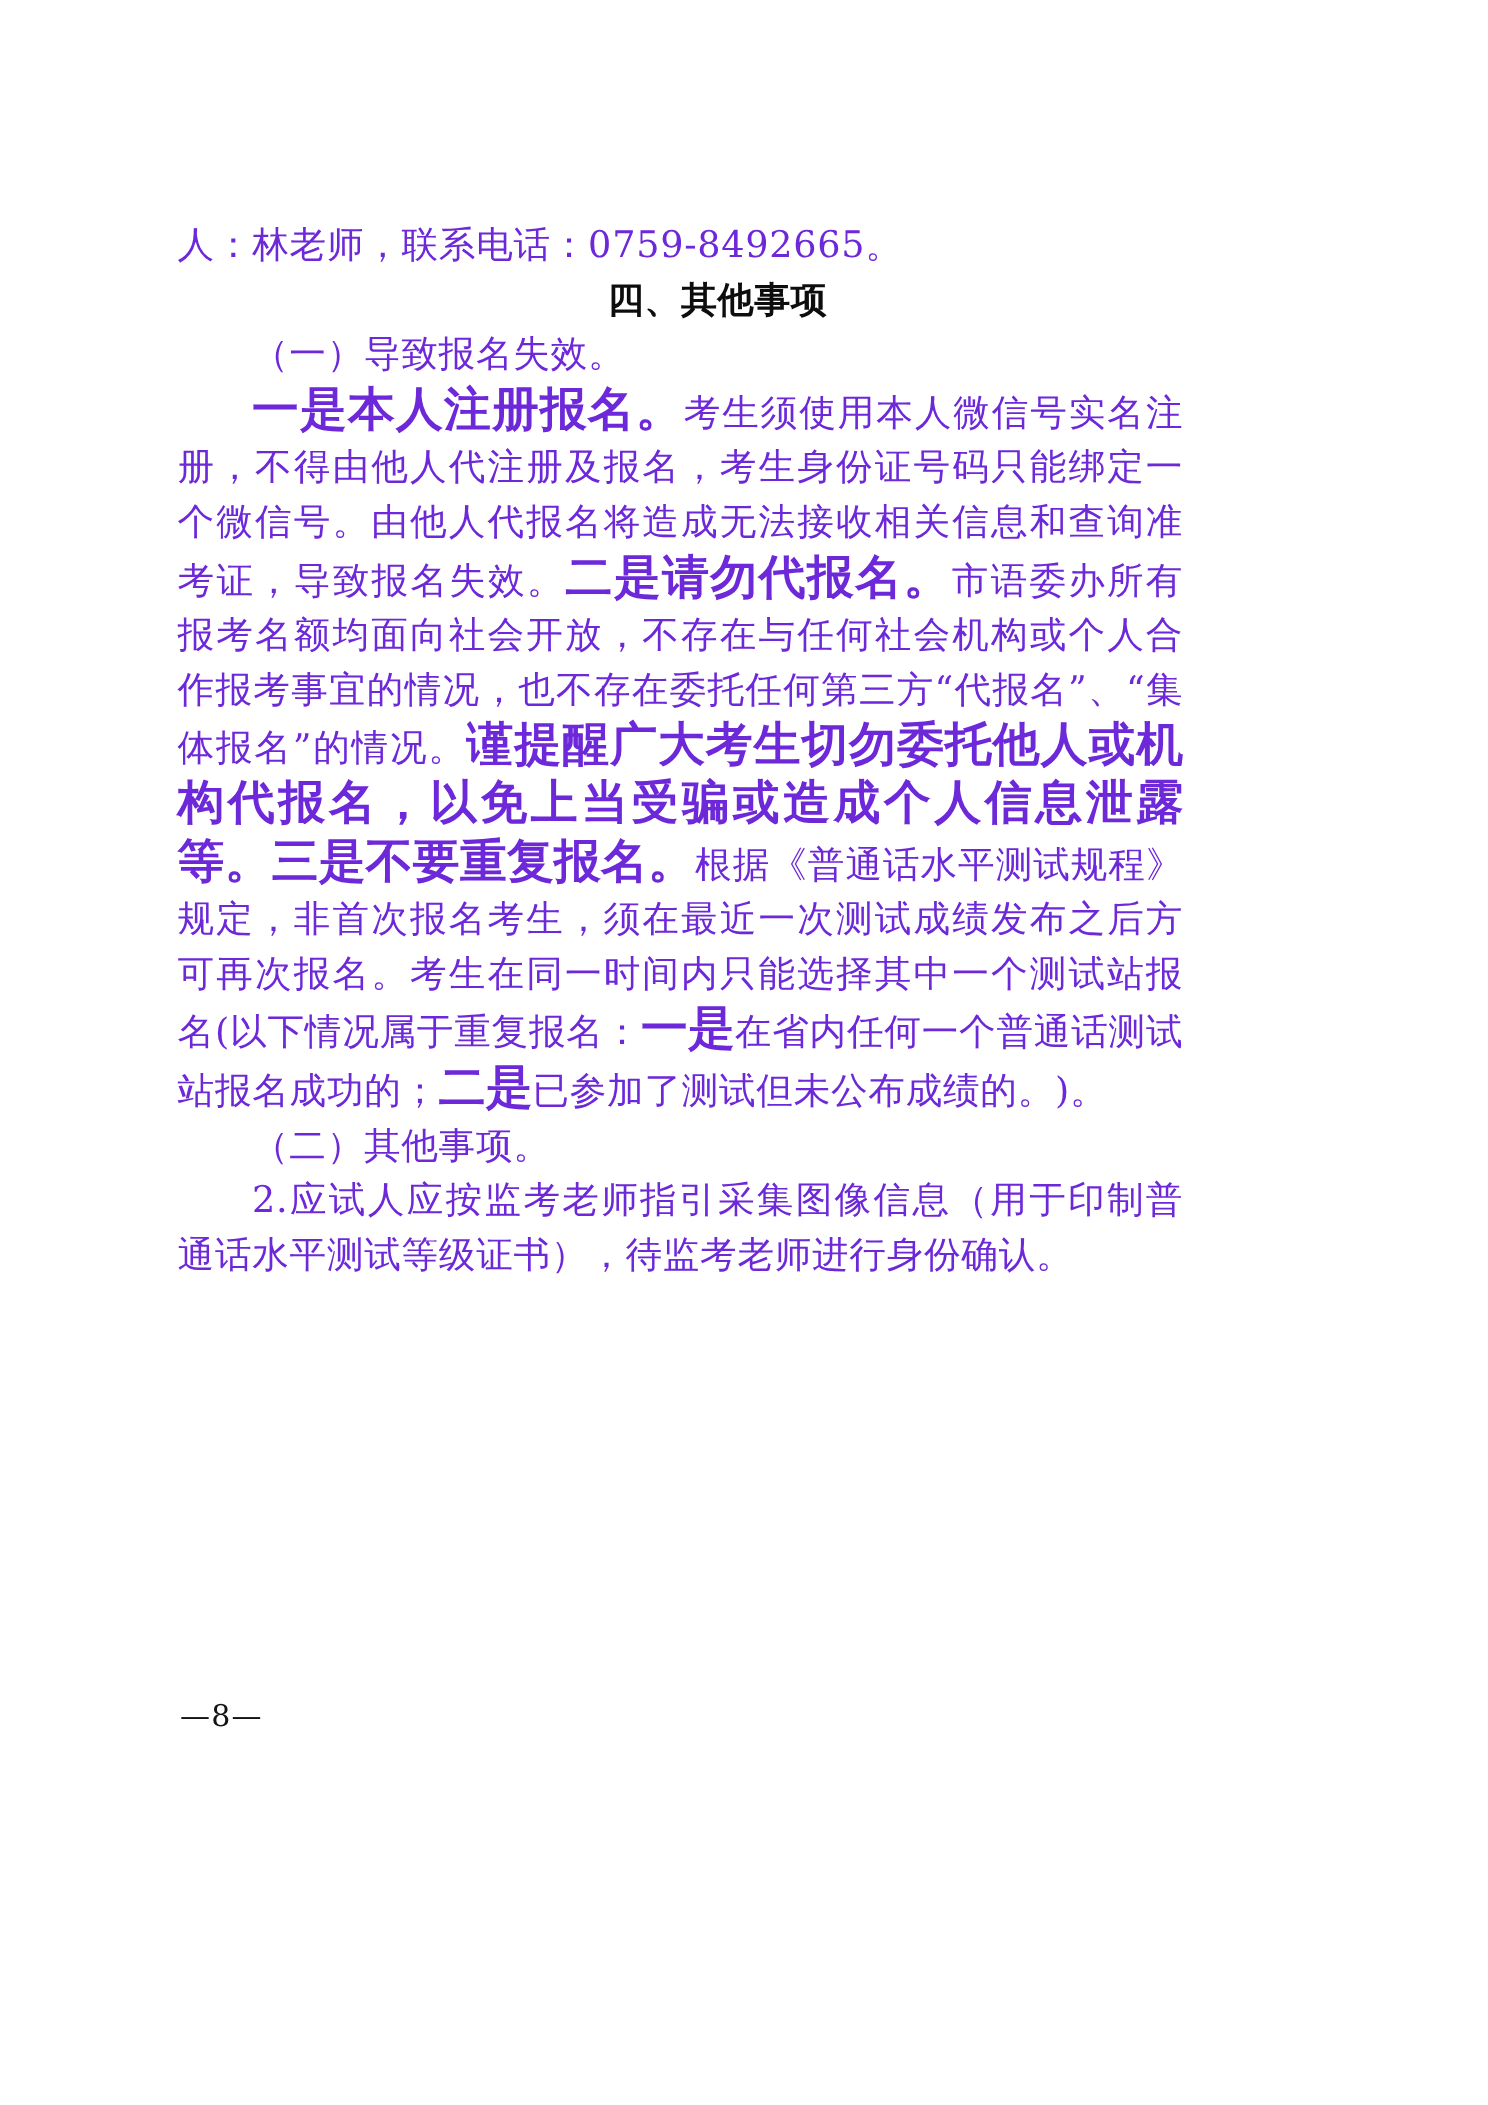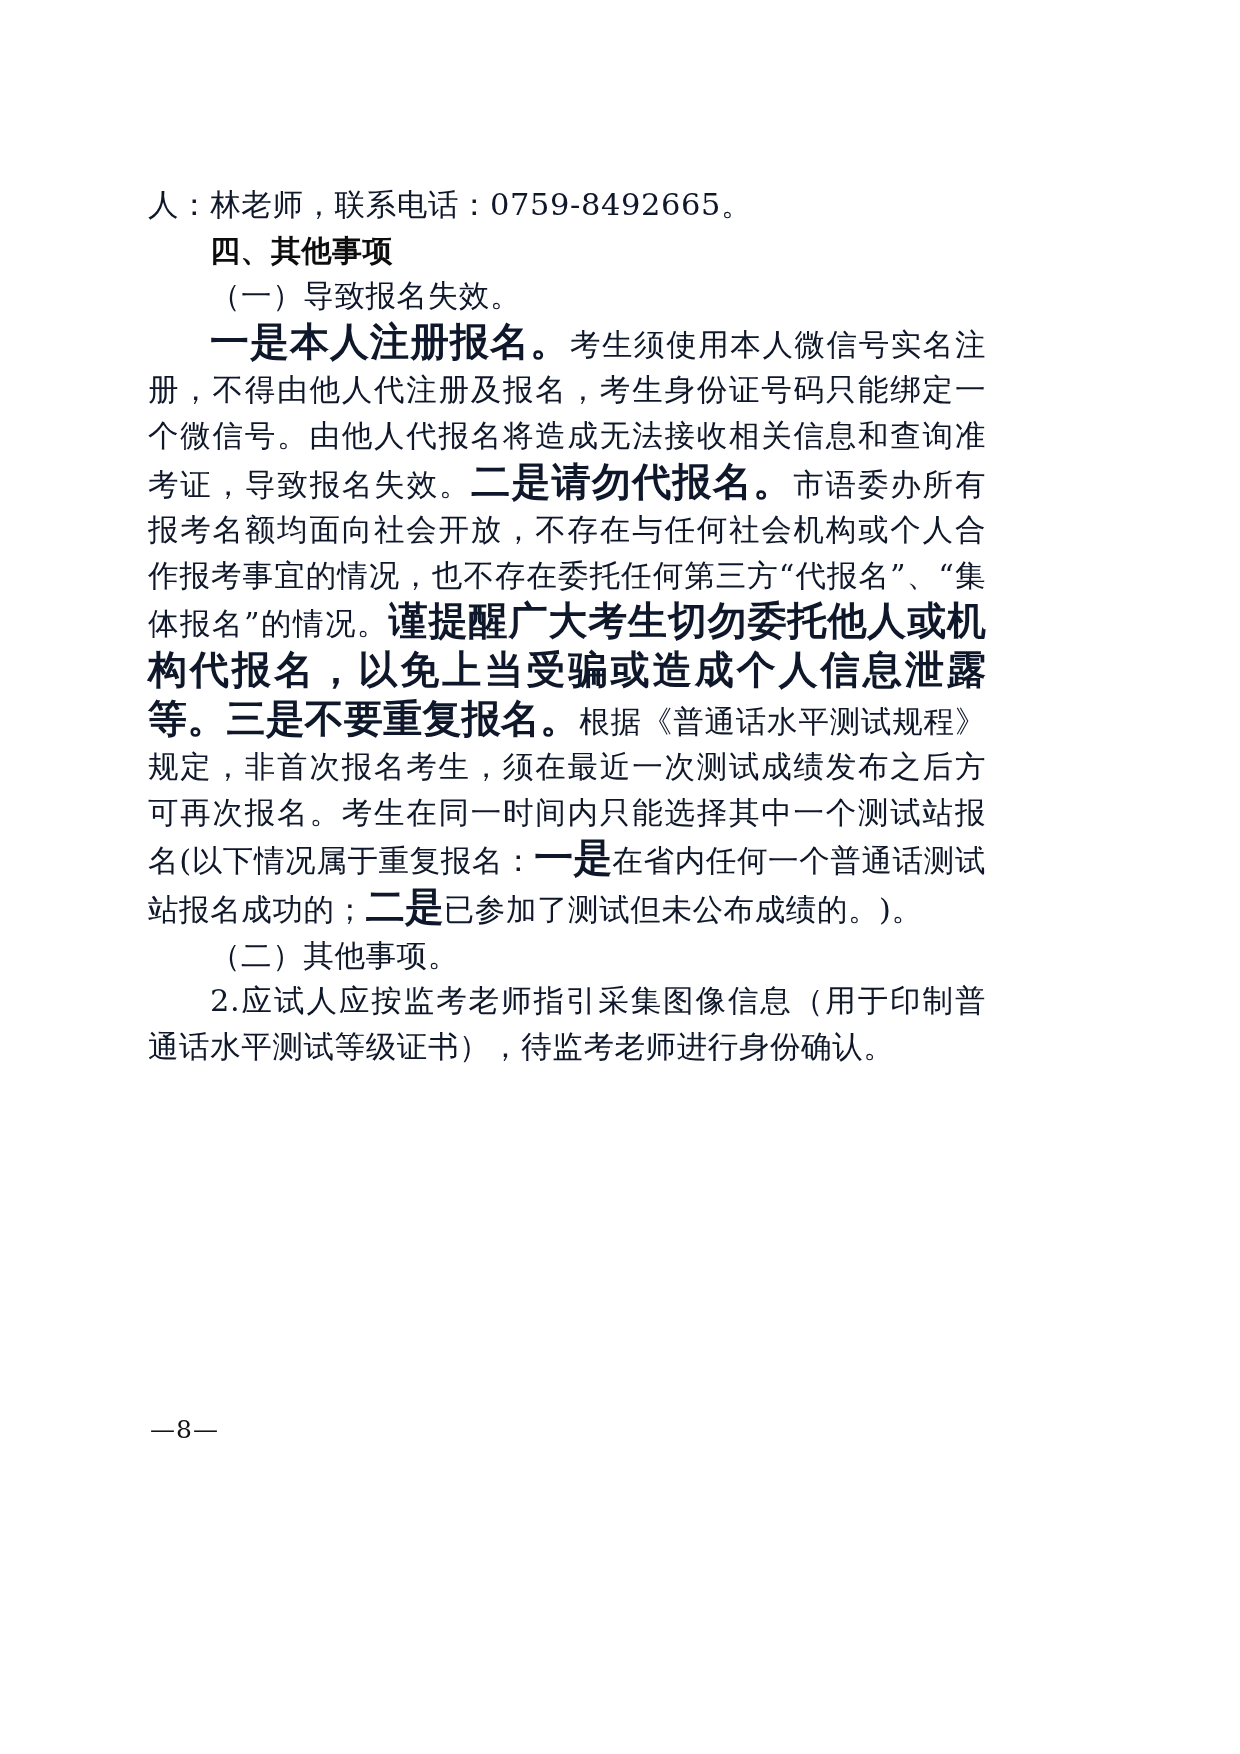--- a/index.html
+++ b/index.html
@@ -34,21 +34,21 @@
 
   
   .p {
     font-family: "DejaVu Serif", "Liberation Serif", serif;
     font-size: 30.5px;
     line-height: 45.6px;
     letter-spacing: 0.6px;
     text-align: justify;
     text-justify: inter-ideograph;
     margin: 0 0 0 0;
-    color: #0f172a;
+    color: #6d28d9;
     font-weight: 400;
   }
 
   .indent {
     text-indent: 62px;
   }
 
   .noindent {
     text-indent: 0;
   }
@@ -64,20 +64,21 @@
   
   .heading {
     font-family: "DejaVu Sans", "Liberation Sans", sans-serif;
     font-weight: 700;
     font-size: 30px;
     line-height: 45.6px;
     text-indent: 62px;
     margin: 0;
     letter-spacing: 0.5px;
     color: #0d0d0d;
+    text-align: center;
   }
 
   .footer {
     position: absolute;
     left: 150px;
     top: 1414px;
     width: 300px;
     font-family: "DejaVu Serif", "Liberation Serif", serif;
     font-size: 25px;
     line-height: 32px;

